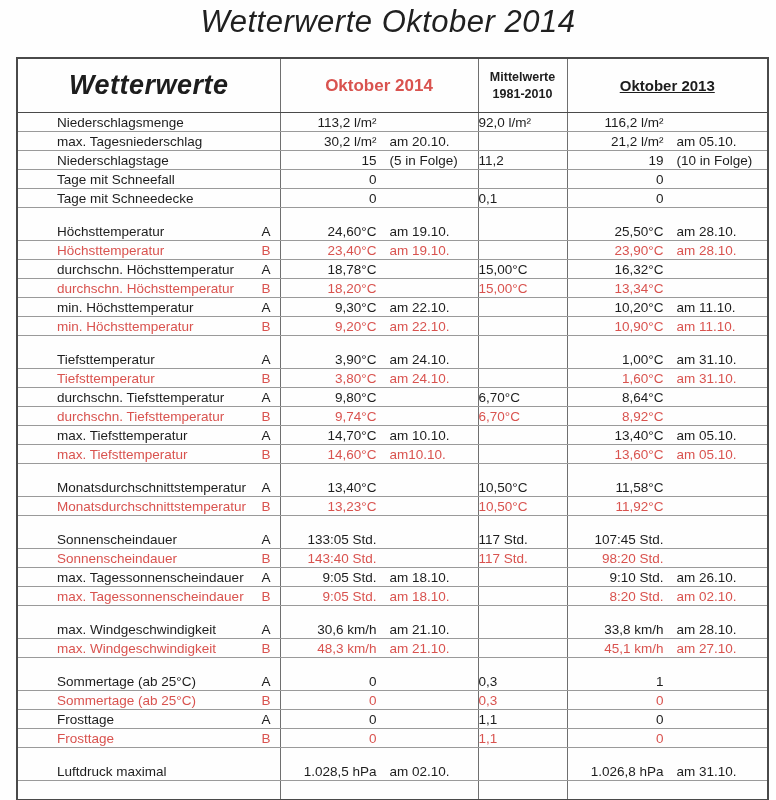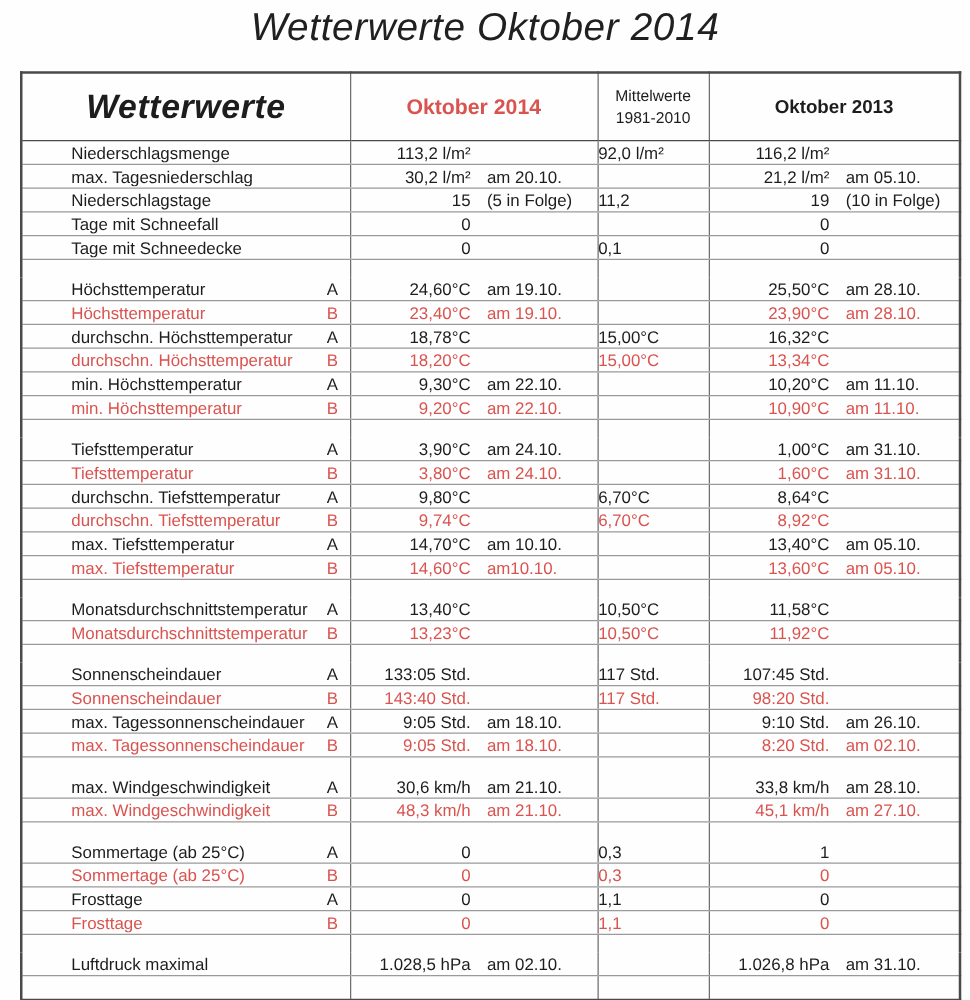--- a/index.html
+++ b/index.html
@@ -51,22 +51,22 @@
   .wt th + th, .wt td + td { border-left: 1px solid var(--grid-mid); }
 
   .h1 {
     text-align: center;
     font-weight: bold; font-style: italic;
     font-size: 27px;
     padding-left: 10px;
     letter-spacing: 0.5px;
   }
   .h2 { color: var(--red); font-size: 17px; font-weight: bold; text-align: center; }
-  .h3 { font-size: 12.5px; font-weight: normal; text-align: center; line-height: 1.3; }
-  .h4 { font-size: 15px; font-weight: bold; text-align: center; }
+  .h3 { font-size: 12.5px; font-weight: bold; text-align: center; line-height: 1.3; }
+  .h4 { font-size: 15px; font-weight: bold; text-align: center; text-decoration: underline; }
 
   .wt td { padding: 0; height: 18px; vertical-align: middle; font-size: 13.5px; white-space: nowrap; }
   .wt tr.data td { border-bottom: 1px solid var(--grid-light); }
   .wt tr.spacer td { height: 14px; border-bottom: none; }
   .wt tr.red { color: var(--red); }
 
   .c1f { display: flex; align-items: center; margin-left: 32px; }
   .c1f .lbl { flex: 1 1 auto; padding-left: 7px; overflow: hidden; }
   .c1f .ab { flex: 0 0 auto; padding-right: 9px; }
 

